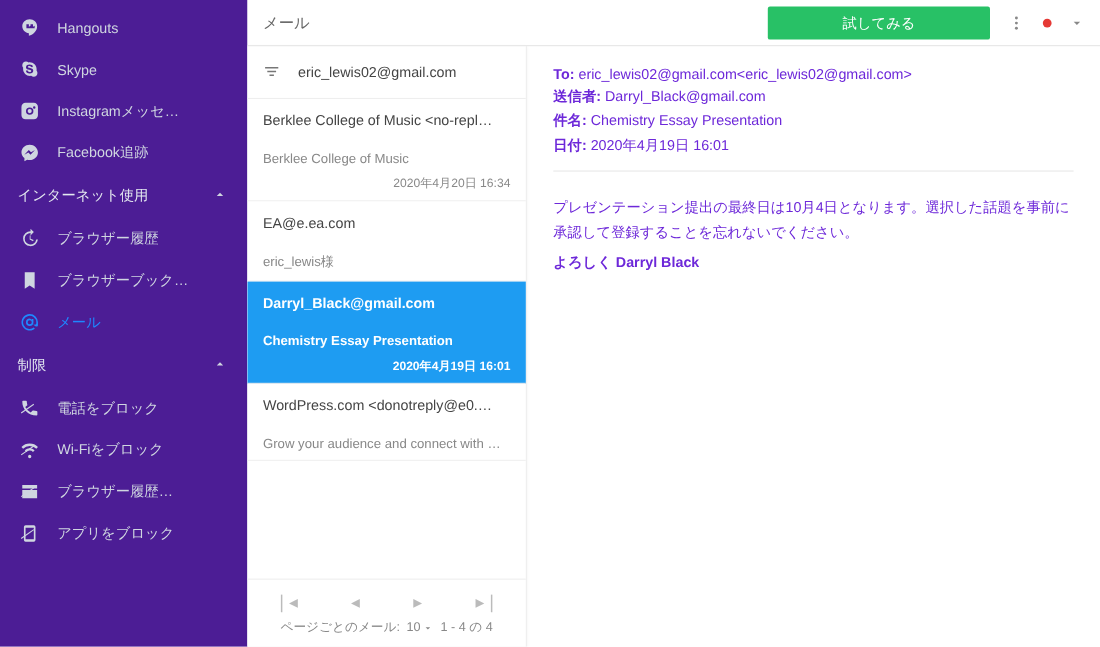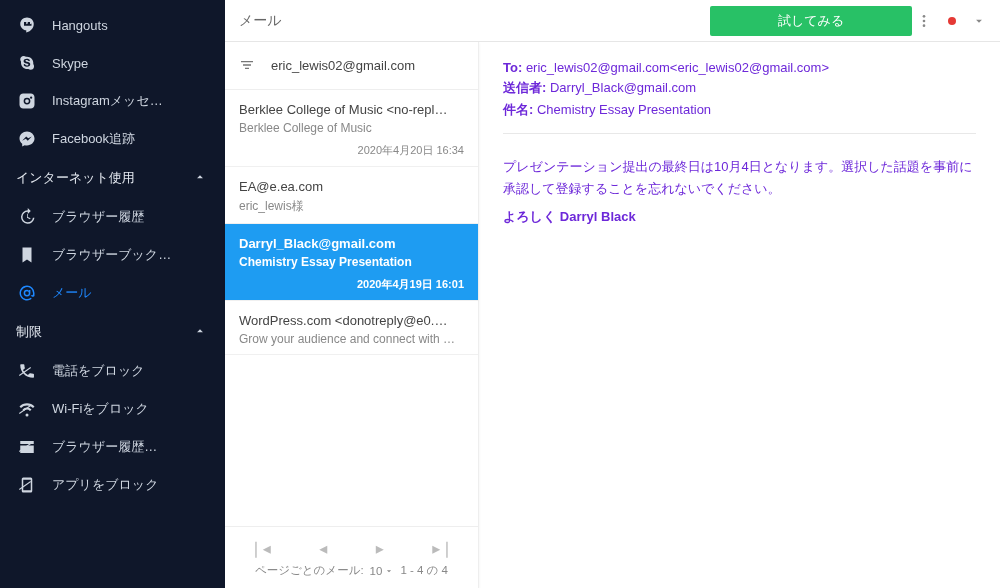--- a/index.html
+++ b/index.html
@@ -1,52 +1,52 @@
 <!DOCTYPE html>
 <html><head>
 <meta charset="utf-8">
 <style>
   * { box-sizing: border-box; margin: 0; padding: 0; }
   html, body { width: 1000px; height: 588px; font-family: Arial, "Helvetica Neue", sans-serif; overflow: hidden; }
   body { display: flex; background: #fff; }
 
   
-  .sidebar { width: 225px; height: 588px; background: #0f172a; color: #c7cdd6; display: flex; flex-direction: column; padding-top: 6px; }
+  .sidebar { width: 225px; height: 588px; background: #4c1d95; color: #c7cdd6; display: flex; flex-direction: column; padding-top: 6px; }
   .side-item { display: flex; align-items: center; height: 38px; padding: 0 16px; cursor: pointer; font-size: 13px; color: #cfd6e0; white-space: nowrap; overflow: hidden; text-overflow: ellipsis; }
   .side-item .icon { width: 22px; height: 22px; display: flex; align-items: center; justify-content: center; margin-right: 14px; color: #cfd6e0; flex-shrink: 0; }
   .side-item .icon svg { width: 18px; height: 18px; fill: currentColor; }
   .side-item.active { color: #1e88ff; }
   .side-item.active .icon { color: #1e88ff; }
   .side-header { display: flex; align-items: center; justify-content: space-between; height: 40px; padding: 0 16px; font-size: 13px; color: #e4e9f0; cursor: pointer; }
   .side-header .chev { width: 16px; height: 16px; }
   .side-header .chev svg { width: 14px; height: 14px; fill: #cfd6e0; }
   .truncate { overflow: hidden; text-overflow: ellipsis; white-space: nowrap; }
 
   
   .main { flex: 1; display: flex; flex-direction: column; height: 588px; background: #fff; }
   .topbar { height: 42px; border-bottom: 1px solid #e6e6e6; display: flex; align-items: center; padding: 0 14px; }
   .topbar-title { font-size: 14px; color: #666; flex: 0 0 auto; }
-  .try-btn { margin-left: auto; background: #28c166; color: #fff; border: none; height: 30px; padding: 0 68px; font-size: 13px; border-radius: 2px; cursor: pointer; position: absolute; left: 485px; }
+  .try-btn { margin-left: auto; background: #28c166; color: #fff; border: none; height: 30px; padding: 0 68px; font-size: 13px; border-radius: 2px; cursor: pointer; position: absolute; left: 473px; }
   .topbar { position: relative; }
   .topbar-right { margin-left: auto; display: flex; align-items: center; gap: 16px; }
   .topbar-right .dots, .topbar-right .dot { display: flex; align-items: center; justify-content: center; cursor: pointer; }
   .dot-red { width: 8px; height: 8px; border-radius: 50%; background: #e53935; }
   .chev-icon svg { width: 14px; height: 14px; fill: #888; }
   .kebab svg { width: 16px; height: 16px; fill: #888; }
 
   
   .content { flex: 1; display: flex; min-height: 0; }
   .list-pane { width: 254px; border-right: 1px solid #eee; display: flex; flex-direction: column; background: #fff; box-shadow: 0 1px 3px rgba(0,0,0,0.06); }
   .list-header { height: 48px; display: flex; align-items: center; padding: 0 14px; border-bottom: 1px solid #eee; font-size: 13px; color: #444; }
   .list-header .filter-icon { width: 18px; height: 18px; margin-right: 14px; }
   .list-header .filter-icon svg { width: 16px; height: 16px; fill: #777; }
 
   .mail-item { padding: 12px 14px 8px 14px; border-bottom: 1px solid #f0f0f0; cursor: pointer; }
   .mail-item .from { font-size: 13px; color: #444; white-space: nowrap; overflow: hidden; text-overflow: ellipsis; }
-  .mail-item .subject { font-size: 12px; color: #888; margin-top: 4px; white-space: nowrap; overflow: hidden; text-overflow: ellipsis; }
+  .mail-item .subject { font-size: 12px; color: #888; margin-top: 20px; white-space: nowrap; overflow: hidden; text-overflow: ellipsis; }
   .mail-item .date { font-size: 11px; color: #888; text-align: right; margin-top: 8px; }
   .mail-item.selected { background: #1e9cf2; }
   .mail-item.selected .from, .mail-item.selected .subject { color: #fff; font-weight: 600; }
   .mail-item.selected .date { color: #fff; font-weight: 600; }
 
   .list-spacer { flex: 1; }
   .pager { border-top: 1px solid #eee; padding: 6px 0 10px 0; }
   .pager-nav { display: flex; justify-content: space-around; align-items: center; height: 30px; }
   .pager-nav span { color: #bbb; cursor: pointer; font-size: 16px; user-select: none; }
   .pager-info { text-align: left; font-size: 11.5px; color: #888; display: flex; justify-content: center; gap: 6px; align-items: center; }
@@ -256,18 +256,22 @@
         <span>eric_lewis02@gmail.com&lt;eric_lewis02@gmail.com&gt;</span>
       </div>
       <div class="meta-row">
         <b>送信者:</b>
         <span>Darryl_Black@gmail.com</span>
       </div>
       <div class="meta-row">
         <b>件名:</b>
         <span>Chemistry Essay Presentation</span>
       </div>
+      <div class="meta-row">
+        <b>日付:</b>
+        <span>2020年4月19日 16:01</span>
+      </div>
       <div class="divider"></div>
       <div class="body-text">プレゼンテーション提出の最終日は10月4日となります。選択した話題を事前に承認して登録することを忘れないでください。</div>
       <div class="signature">よろしく Darryl Black</div>
     </div>
   </div>
 </div>
 
 </body></html>

